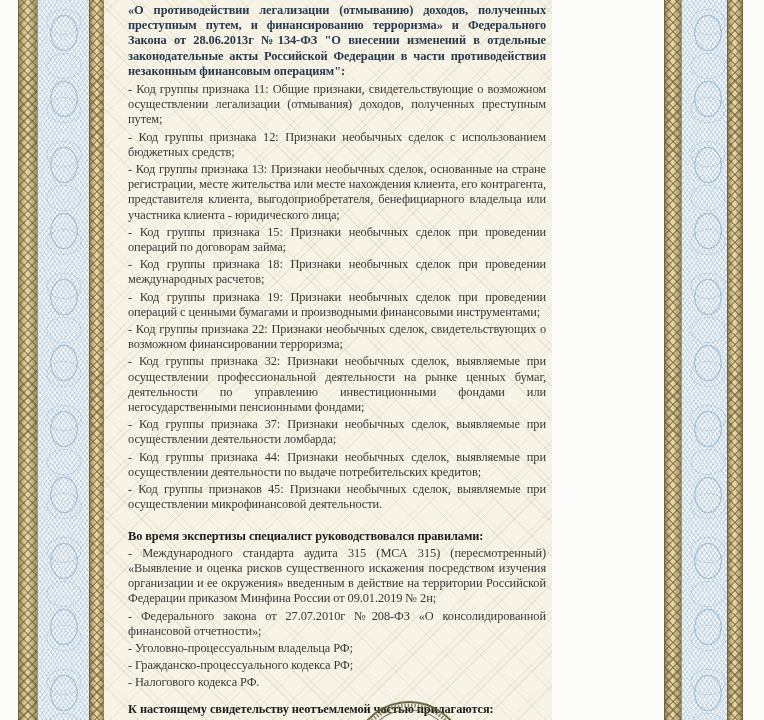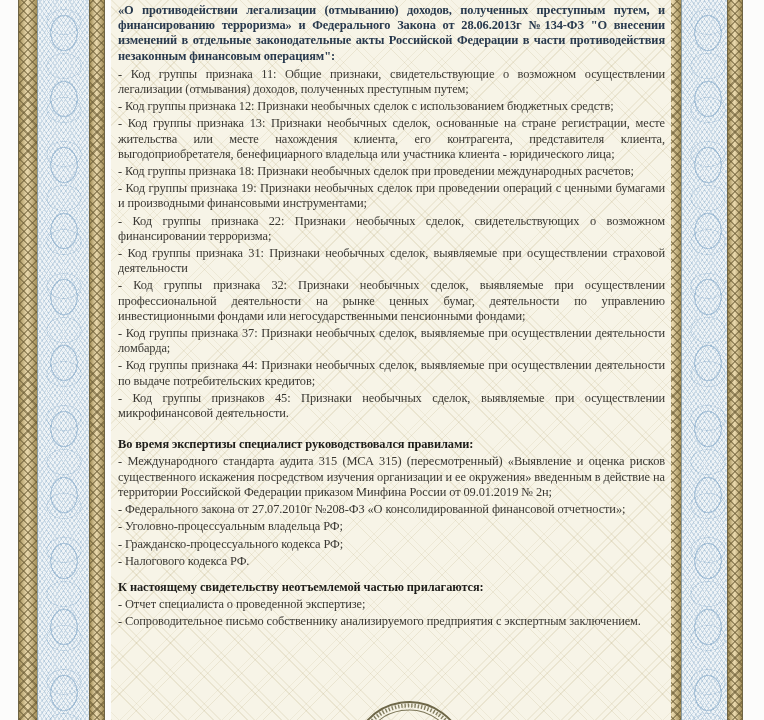--- a/index.html
+++ b/index.html
@@ -48,28 +48,27 @@
   .band.r-braid-inner { left: 664px; width: 16px; }
   .band.r-guilloche   { left: 681px; width: 45px; }
   .band.r-braid-outer { left: 727px; width: 14px; }
 
   
   .content {
     position: absolute;
     top: 0;
     bottom: 0;
     left: 104px;
-    width: 560px;
+    width: 448px;
     box-sizing: border-box;
-    padding: 3px 6px 0 7px;
+    padding: 3px 6px 0 24px;
     background-color: #f7f4e7;
     background-image:
       repeating-linear-gradient(45deg,  rgba(176,160,108,.18) 0 1px, transparent 1px 5px, rgba(176,160,108,.13) 5px 6px, transparent 6px 24px),
       repeating-linear-gradient(-45deg, rgba(176,160,108,.18) 0 1px, transparent 1px 5px, rgba(176,160,108,.13) 5px 6px, transparent 6px 24px);
-    margin-left: 7px;
   }
 
   .content p {
     margin: 0 0 2px 0;
     font-size: 12.4px;
     line-height: 15.2px;
     letter-spacing: -0.1px;
     text-align: justify;
     color: #3a3833;
   }
@@ -107,24 +106,24 @@
   <div class="band braid r-braid-inner"></div>
   <div class="band guilloche r-guilloche"></div>
   <div class="band braid r-braid-outer"></div>
 
   <div class="content">
     <p class="intro">«О противодействии легализации (отмыванию) доходов, полученных преступным путем, и финансированию терроризма» и Федерального Закона от 28.06.2013г №134-ФЗ "О внесении изменений в отдельные законодательные акты Российской Федерации в части противодействия незаконным финансовым операциям":</p>
 
     <p>- Код группы признака 11: Общие признаки, свидетельствующие о возможном осуществлении легализации (отмывания) доходов, полученных преступным путем;</p>
     <p>- Код группы признака 12: Признаки необычных сделок с использованием бюджетных средств;</p>
     <p>- Код группы признака 13: Признаки необычных сделок, основанные на стране регистрации, месте жительства или месте нахождения клиента, его контрагента, представителя клиента, выгодоприобретателя, бенефициарного владельца или участника клиента - юридического лица;</p>
+    <p>- Код группы признака 15: Признаки необычных сделок при проведении операций по договорам займа;</p>
     <p>- Код группы признака 18: Признаки необычных сделок при проведении международных расчетов;</p>
     <p>- Код группы признака 19: Признаки необычных сделок при проведении операций с ценными бумагами и производными финансовыми инструментами;</p>
     <p>- Код группы признака 22: Признаки необычных сделок, свидетельствующих о возможном финансировании терроризма;</p>
-    <p>- Код группы признака 31: Признаки необычных сделок, выявляемые при осуществлении страховой деятельности</p>
     <p>- Код группы признака 32: Признаки необычных сделок, выявляемые при осуществлении профессиональной деятельности на рынке ценных бумаг, деятельности по управлению инвестиционными фондами или негосударственными пенсионными фондами;</p>
     <p>- Код группы признака 37: Признаки необычных сделок, выявляемые при осуществлении деятельности ломбарда;</p>
     <p>- Код группы признака 44: Признаки необычных сделок, выявляемые при осуществлении деятельности по выдаче потребительских кредитов;</p>
     <p>- Код группы признаков 45: Признаки необычных сделок, выявляемые при осуществлении микрофинансовой деятельности.</p>
 
     <p class="section-header rules-header">Во время экспертизы специалист руководствовался правилами:</p>
     <p>- Международного стандарта аудита 315 (МСА 315) (пересмотренный) «Выявление и оценка рисков существенного искажения посредством изучения организации и ее окружения» введенным в действие на территории Российской Федерации приказом Минфина России от 09.01.2019 № 2н;</p>
     <p>- Федерального закона от 27.07.2010г №208-ФЗ «О консолидированной финансовой отчетности»;</p>
     <p>- Уголовно-процессуальным владельца РФ;</p>
     <p>- Гражданско-процессуального кодекса РФ;</p>

